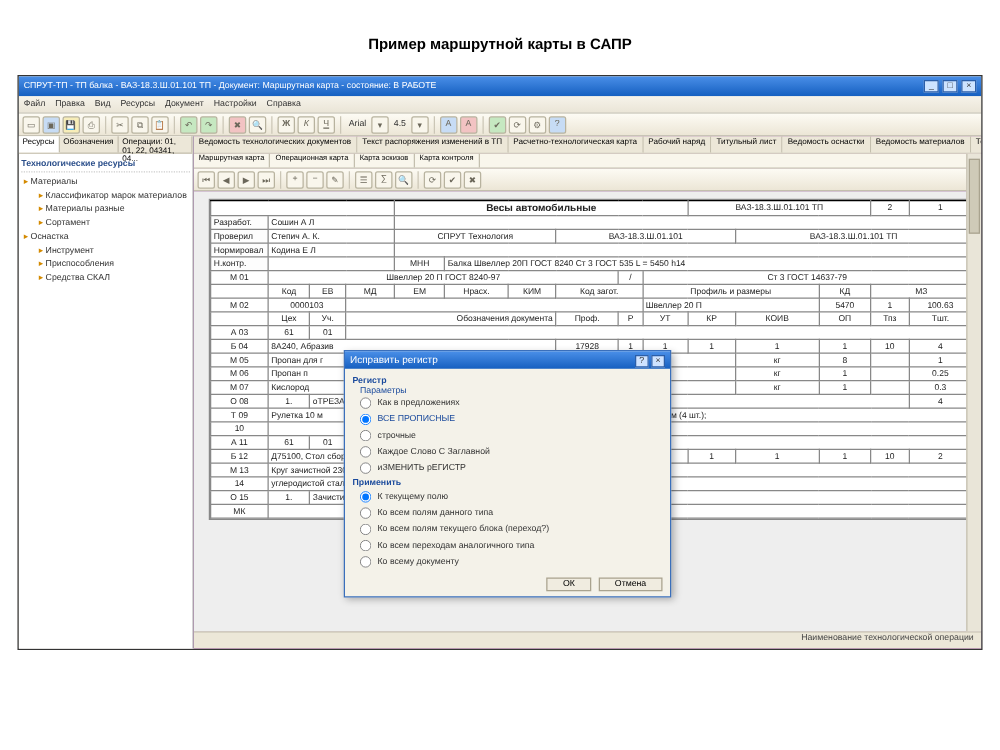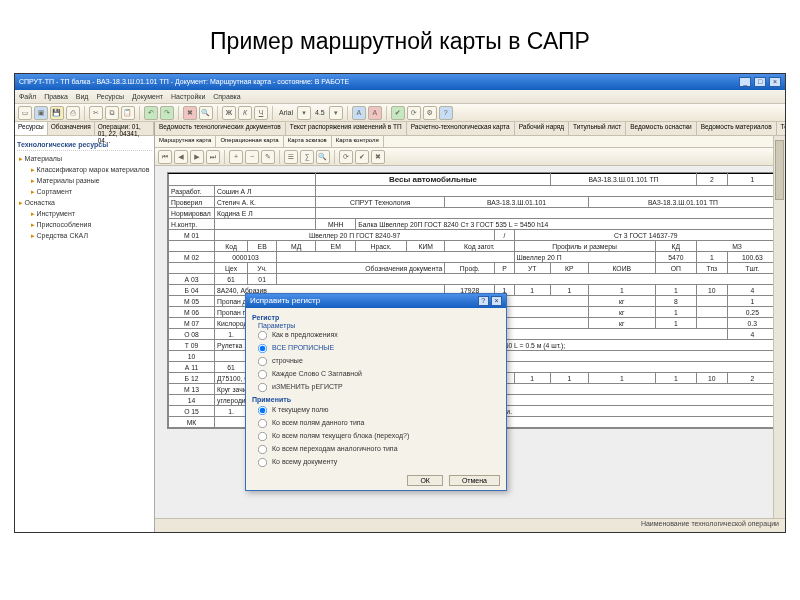--- a/index.html
+++ b/index.html
@@ -1,17 +1,17 @@
 <!DOCTYPE html>
 <html><head>
 <meta charset="utf-8">
 <style>
   * { box-sizing: border-box; margin: 0; padding: 0; font-family: Tahoma, Arial, sans-serif; }
   body { background: #fff; width: 800px; height: 600px; overflow: hidden; }
-  .slide-title { text-align: center; font-weight: normal; font-size: 23px; padding: 28px 12px 18px; }
+  .slide-title { text-align: center; font-weight: bold; font-size: 12px; padding: 28px 12px 18px; }
   .screenshot { position: relative; margin: 0 14px; border: 1px solid #333; height: 460px; background: #eae8e3; overflow: hidden; }
   
   .titlebar { background: linear-gradient(#4a8fe8,#155fc0); color:#fff; height:16px; font-size:7px; line-height:16px; padding:0 4px; display:flex; justify-content:space-between; }
   .titlebar .winbtns span { display:inline-block; width:12px; height:10px; background:#cde3ff; border:1px solid #2b5ea8; margin-left:1px; font-size:7px; color:#333; text-align:center; line-height:8px;}
   .menubar { background: linear-gradient(#f6f3ea,#eae5d7); height:14px; font-size:7px; line-height:14px; padding:0 4px; border-bottom:1px solid #c8c4b6; }
   .menubar span { margin-right:6px; color:#333; }
   .toolbar1 { background: linear-gradient(#fdfbf4,#ece6d6); height:18px; border-bottom:1px solid #c8c4b6; display:flex; align-items:center; padding:0 3px; gap:2px;}
   .tb-icon { width:14px; height:14px; border:1px solid #b8b39f; background:#f9f6ec; border-radius:2px; display:inline-flex; align-items:center; justify-content:center; font-size:7px; color:#6b675a;}
   .tb-sep { width:1px; height:14px; background:#cbc6b6; margin:0 2px;}
   .toolbar1 .tb-text { font-size:7px; color:#333; margin:0 2px;}
@@ -37,21 +37,21 @@
   .doc-body { flex:1; background:#eee; padding:6px 6px 6px 12px; overflow:hidden; position:relative;}
   .form { background:#fff; border:1px solid #888; width:100%; font-size:6.8px; color:#222; }
   .form table { border-collapse:collapse; width:100%; }
   .form td { border:1px solid #888; padding:1px 2px; height:11px; vertical-align:middle; white-space:nowrap; overflow:hidden;}
   .form td.lbl { width:46px; background:#fdfdfd;}
   .form td.c { text-align:center;}
   .form td.r { text-align:right;}
   .form .thick-top td { border-top:1.5px solid #000;}
   .form .hdr-big { font-weight:bold; font-size:8px;}
   
-  .dialog { position:absolute; left:230px; top:219px; width:262px; background:#f4f2e9; border:1px solid #3a6fbb; box-shadow:2px 2px 6px rgba(0,0,0,.3);}
+  .dialog { position:absolute; left:260px; top:219px; width:262px; background:#f4f2e9; border:1px solid #3a6fbb; box-shadow:2px 2px 6px rgba(0,0,0,.3);}
   .dialog .dtitle { background:linear-gradient(#4a8fe8,#155fc0); color:#fff; font-size:8px; height:14px; line-height:14px; padding:0 4px; display:flex; justify-content:space-between;}
   .dialog .dtitle .wb span{ display:inline-block; width:11px; height:10px; background:#cfe3ff; border:1px solid #2b5ea8; font-size:7px; text-align:center; line-height:8px; color:#333;}
   .dialog .dbody { padding:4px 6px; font-size:7px; color:#333;}
   .dialog .sec { color:#1a4a9c; font-weight:bold; margin:2px 0 1px;}
   .dialog .opt { margin:1px 0 1px 4px;}
   .dialog .opt input { vertical-align:middle; margin-right:3px; transform:scale(.7);}
   .dialog .btns { text-align:right; margin-top:6px;}
   .dialog .btns button { font-size:7px; padding:1px 12px; margin-left:4px; background:#f0ece0; border:1px solid #a9a38f;}
   .status { height:14px; background:#ece7d8; border-top:1px solid #c4bfae; font-size:7px; text-align:right; padding:1px 6px; color:#444;}
   .vscroll { position:absolute; right:0; top:62px; bottom:14px; width:12px; background:#e9e5d8; border-left:1px solid #c4bfae;}

